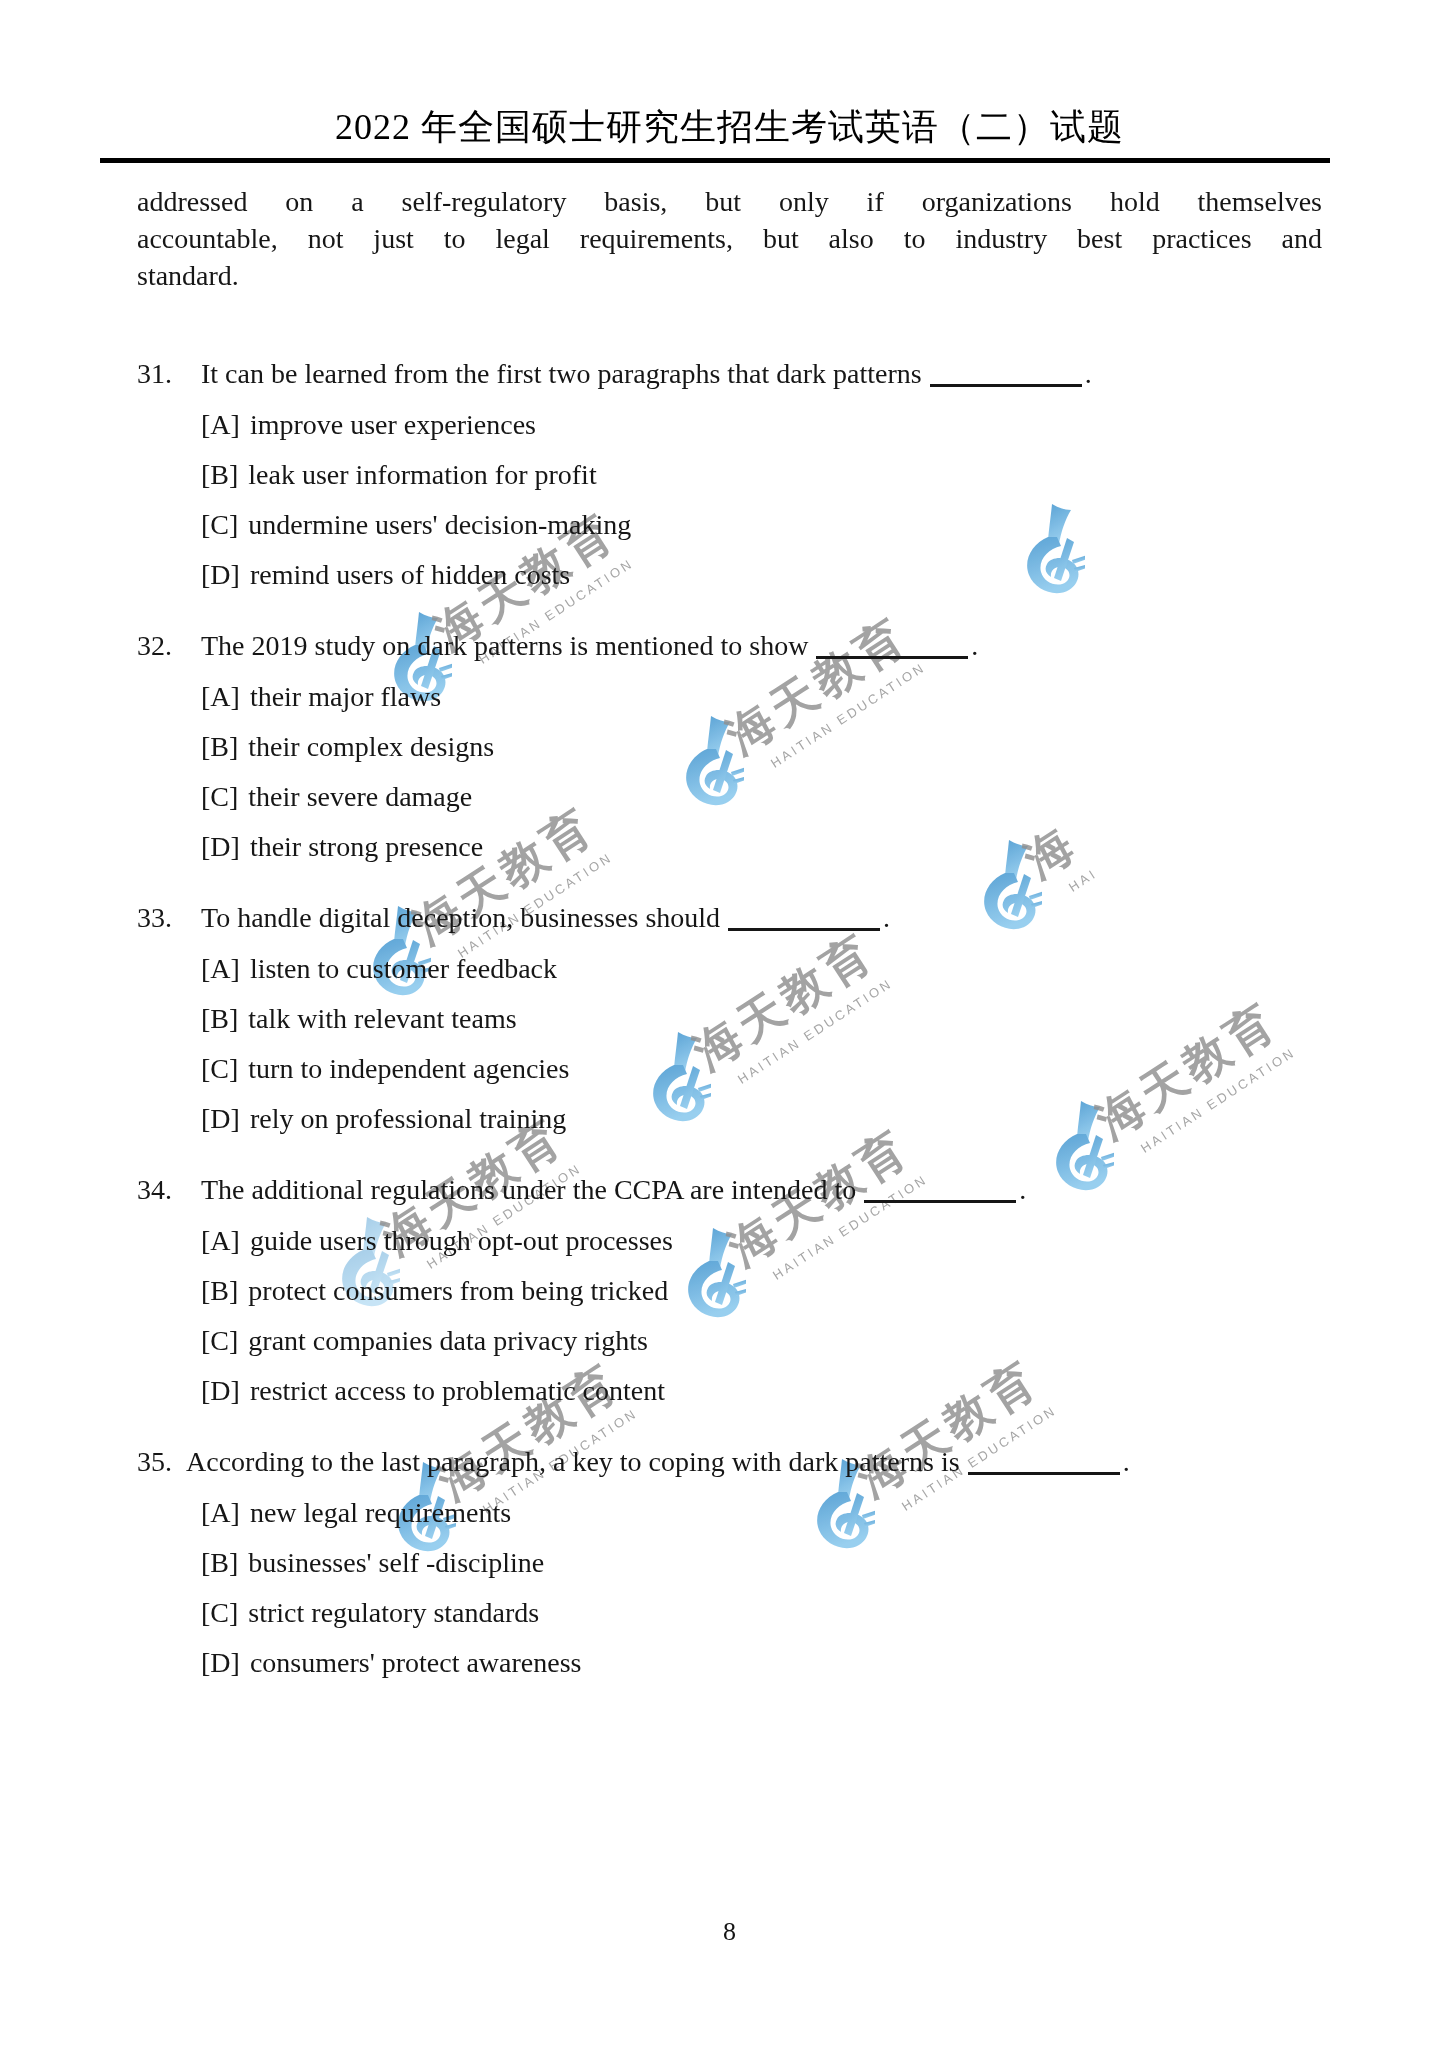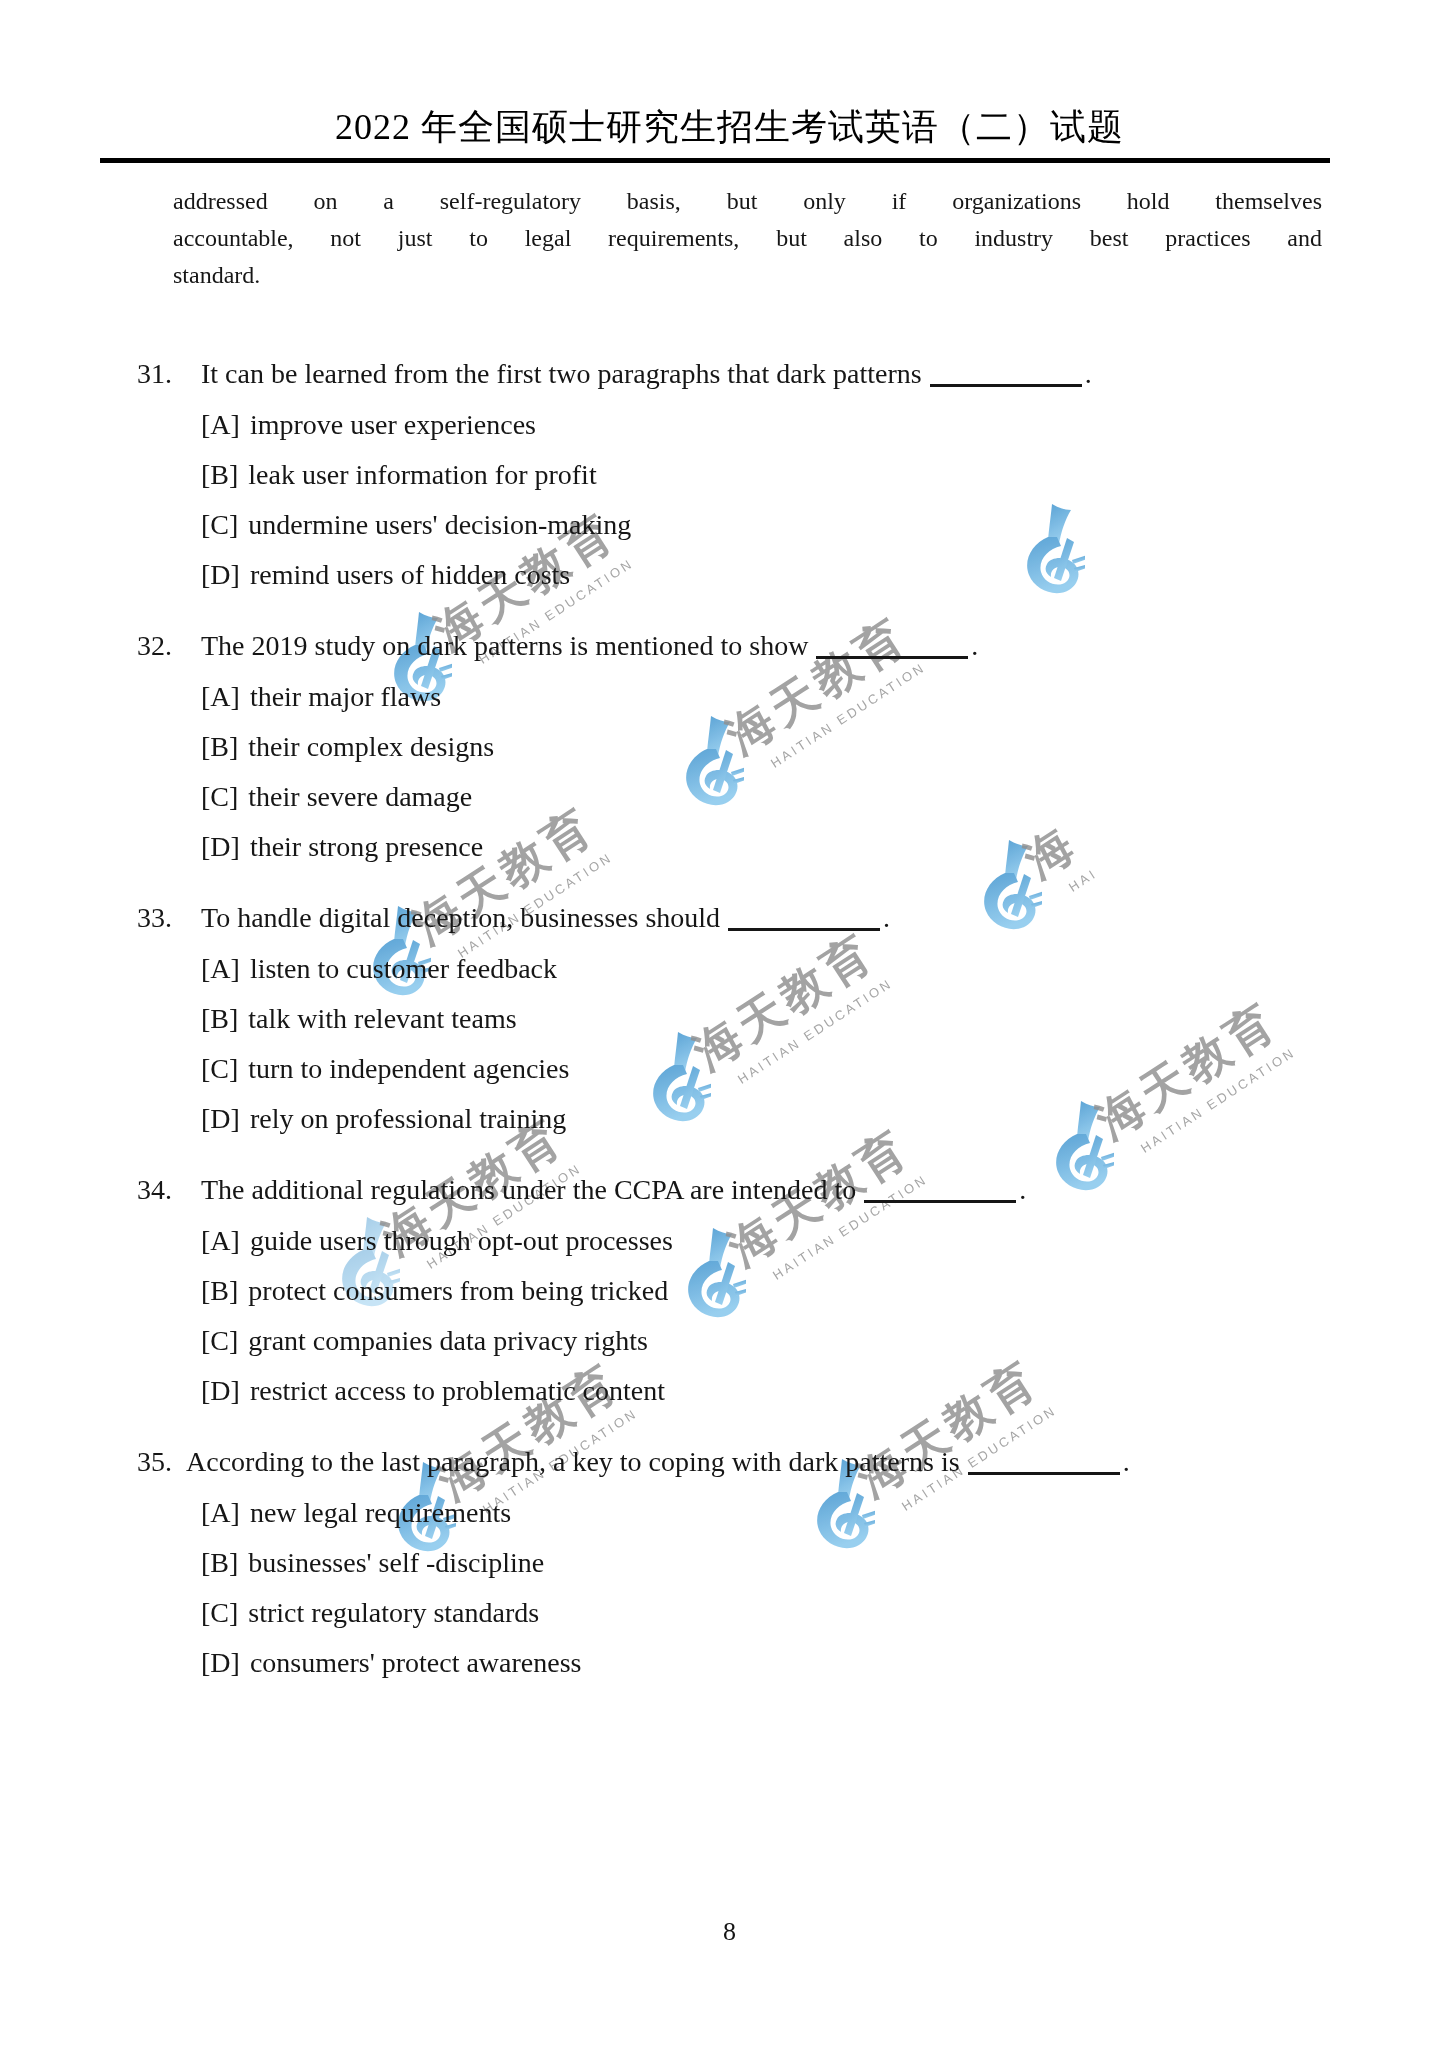--- a/index.html
+++ b/index.html
@@ -27,23 +27,22 @@
   }
   .rule{
     margin-top:12px;
     margin-left:-37px;
     width:1230px;
     height:5px;
     background:#000;
   }
   .passage{
     margin-top:20px;
-    font-size:24px;
+    font-size:28px;
     line-height:37px;
-    margin-left:36px;
   }
   .passage .pline{ text-align:justify; text-justify:inter-word; }
   .passage .pline.full{ text-align-last:justify; }
   .question{ margin-top:26px; }
   .question.first{ margin-top:60px; }
   .q-stem{
     font-size:28px;
     line-height:40px;
     margin-bottom:6px;
     white-space:nowrap;

